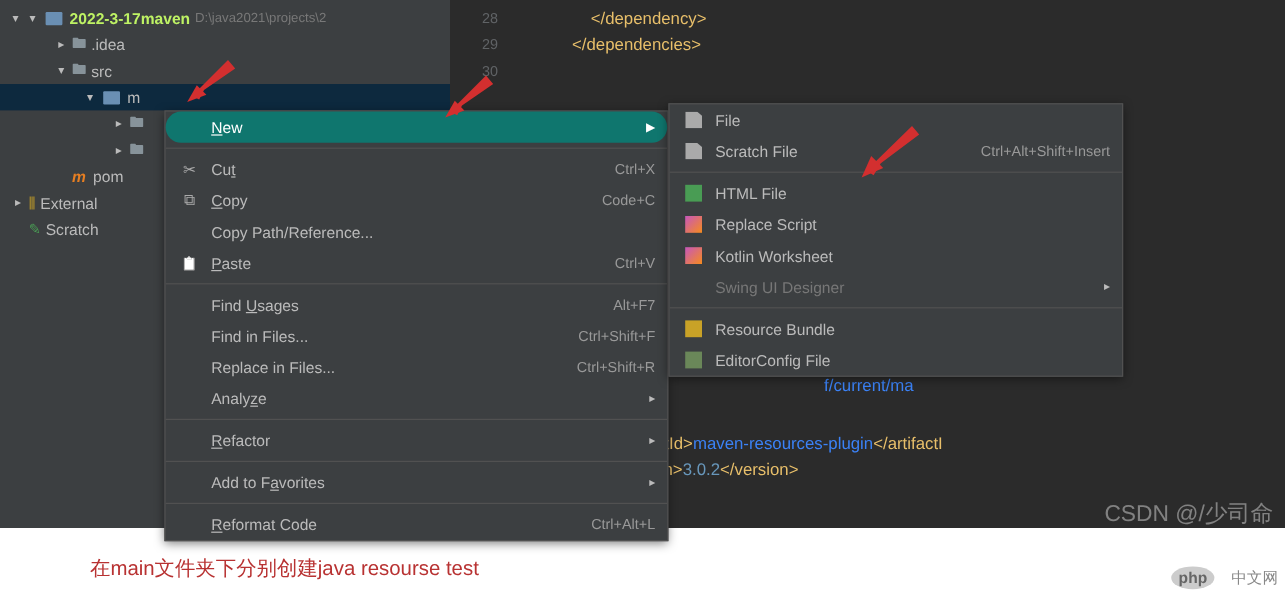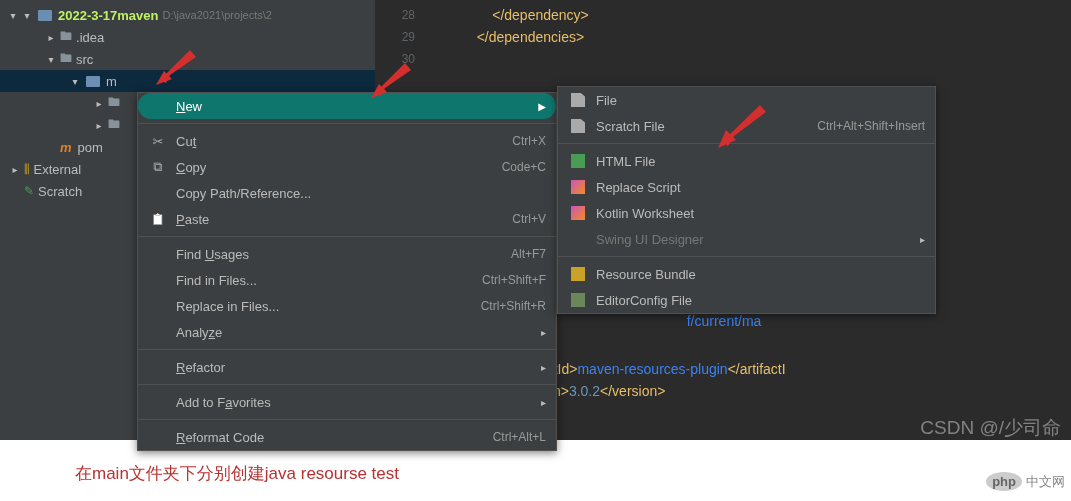--- a/index.html
+++ b/index.html
@@ -46,21 +46,21 @@
     .res-ico { background: #c9a227; }
     .cfg-ico { background: #6a8759; }
     .cut-ico::before { content: "✂"; color: #aaa; }
     .copy-ico::before { content: "⧉"; color: #aaa; }
     .paste-ico::before { content: "📋"; font-size: 11px; filter: grayscale(1) brightness(1.3); }
 
     .arrow-svg { position: absolute; pointer-events: none; }
     .red-arrow { fill: #d32f2f; }
     .annotation { position: absolute; left: 75px; top: 462px; color: #b83232; font-size: 17px; font-family: "Microsoft YaHei", sans-serif; }
     .watermark { position: absolute; right: 10px; bottom: 60px; color: rgba(200,200,200,0.55); font-size: 19px; }
-    .logo { position: absolute; right: 6px; bottom: 10px; font-size: 13px; color: #888; display:flex; align-items:center; gap:4px; }
+    .logo { position: absolute; right: 6px; bottom: 10px; font-size: 13px; color: #888; display:flex; align-items:center; gap:14px; }
     .logo-badge { background:#ccc; color:#666; padding:2px 6px; border-radius:50%; font-weight:bold; }
   </style>
 </head>
 <body>
 
 <div class="ide-area">
   <div class="sidebar">
     <div class="tree">
       <div class="tree-row">
         <span class="arrow-icon">▾</span>

